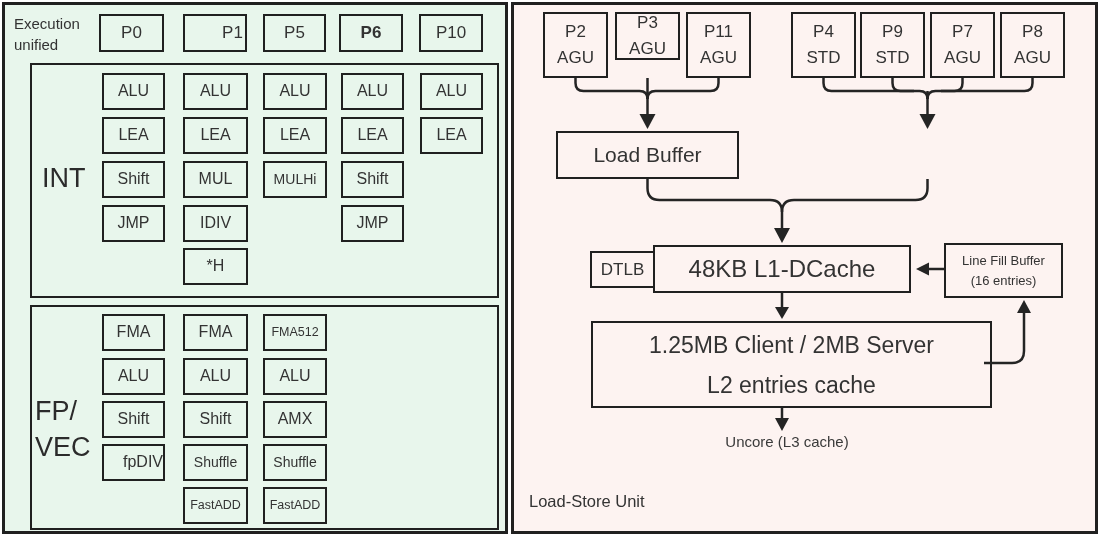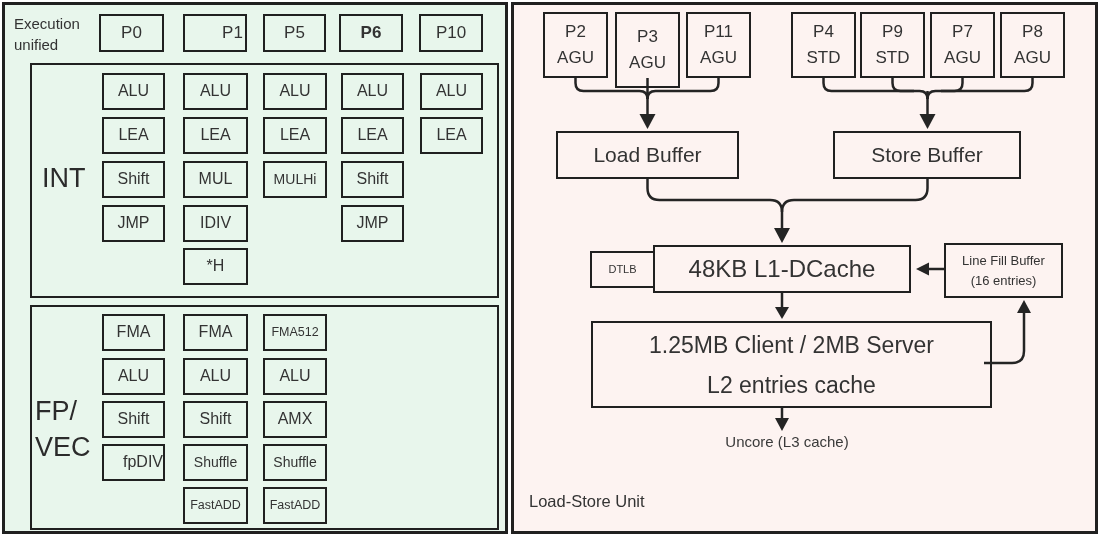--- a/index.html
+++ b/index.html
@@ -21,21 +21,21 @@
   .lport     { font-size:17px; }
   .rport     { font-size:17px; line-height:26px; }
 
   .section-label { position:absolute; font-size:27px; line-height:36px; color:#2b2b2b; }
   #exec-title { position:absolute; left:9px; top:8px; width:86px; font-size:15px; line-height:21px; color:#333; }
 
   .bigbox-text  { font-size:21px; }
   .l1-text      { font-size:24px; }
   .l2-text      { font-size:23px; line-height:40px;margin-left:8px; }
   .lfb-text     { font-size:13px; line-height:20px; }
-  .dtlb-text    { font-size:11px; }
+  .dtlb-text    { font-size:17px; }
 
   #uncore-label { position:absolute; left:168px; top:428px; width:210px; text-align:center;
                   font-size:15px; color:#3a3a3a; }
   #lsu-footer   { position:absolute; left:15px; top:487px; font-size:16.5px; color:#333; }
 
   svg.connectors { position:absolute; left:0; top:0; pointer-events:none; }
   svg.connectors path { stroke:#242424; stroke-width:2.5; fill:none; }
   svg.connectors polygon { fill:#242424; stroke:none; }
 </style>
 </head>
@@ -169,21 +169,20 @@
       <div class="box unit xs" style="left: 258px; top: 482px; width: 64px; height: 37px;">
         <div>FastADD</div>
       </div>
     </div>
 
   <div id="right-panel" class="panel" style="background: rgb(253, 243, 241);">
 
     <div id="right-ports"></div>
 
     <div class="box bigbox-text" style="left:42px; top:126px; width:183px; height:48px;">Load Buffer</div>
-    <div class="box bigbox-text" style="left:319px; top:126px; width:188px; height:48px;">Store Buffer</div>
 
     <div class="box dtlb-text" style="left:76px; top:246px; width:65px; height:37px;">DTLB</div>
     <div class="box l1-text" style="left:139px; top:240px; width:258px; height:48px;">48KB L1-DCache</div>
 
     <div class="box lfb-text" style="left:430px; top:238px; width:119px; height:55px;">
       <div>Line Fill Buffer</div>
       <div>(16 entries)</div>
     </div>
 
     <div class="box l2-text" style="left:69px; top:316px; width:401px; height:87px;">
@@ -228,21 +227,21 @@
       </g>
       <g>
         <path d="M470 358 H498 Q510 358 510 346 V308"></path>
         <polygon points="510,295 503,308 517,308"></polygon>
       </g>
     </svg>
   <div class="box rport" style="left: 29px; top: 7px; width: 65px; height: 66px;">
         <div>P2</div>
         <div>AGU</div>
       </div>
-      <div class="box rport" style="left: 101px; top: 7px; width: 65px; height: 76px;">
+      <div class="box rport" style="left: 101px; top: 7px; width: 65px; height: 48px;">
         <div>P3</div>
         <div>AGU</div>
       </div>
       <div class="box rport" style="left: 172px; top: 7px; width: 65px; height: 66px;">
         <div>P11</div>
         <div>AGU</div>
       </div>
       <div class="box rport" style="left: 277px; top: 7px; width: 65px; height: 66px;">
         <div>P4</div>
         <div>STD</div>

